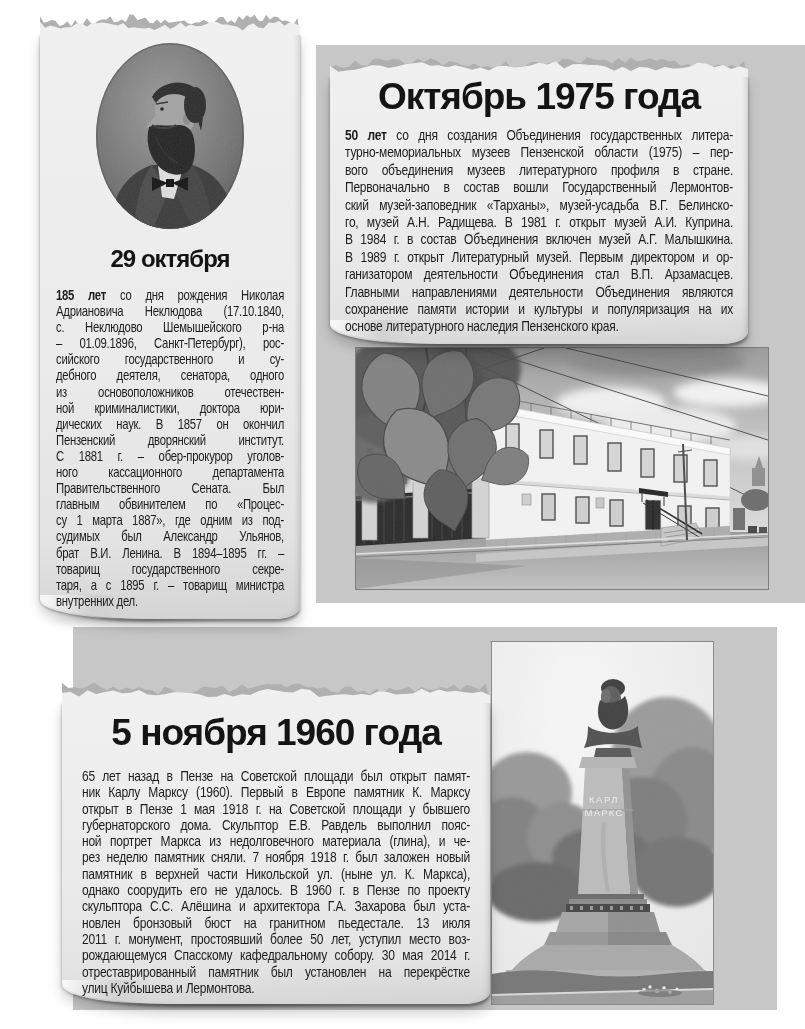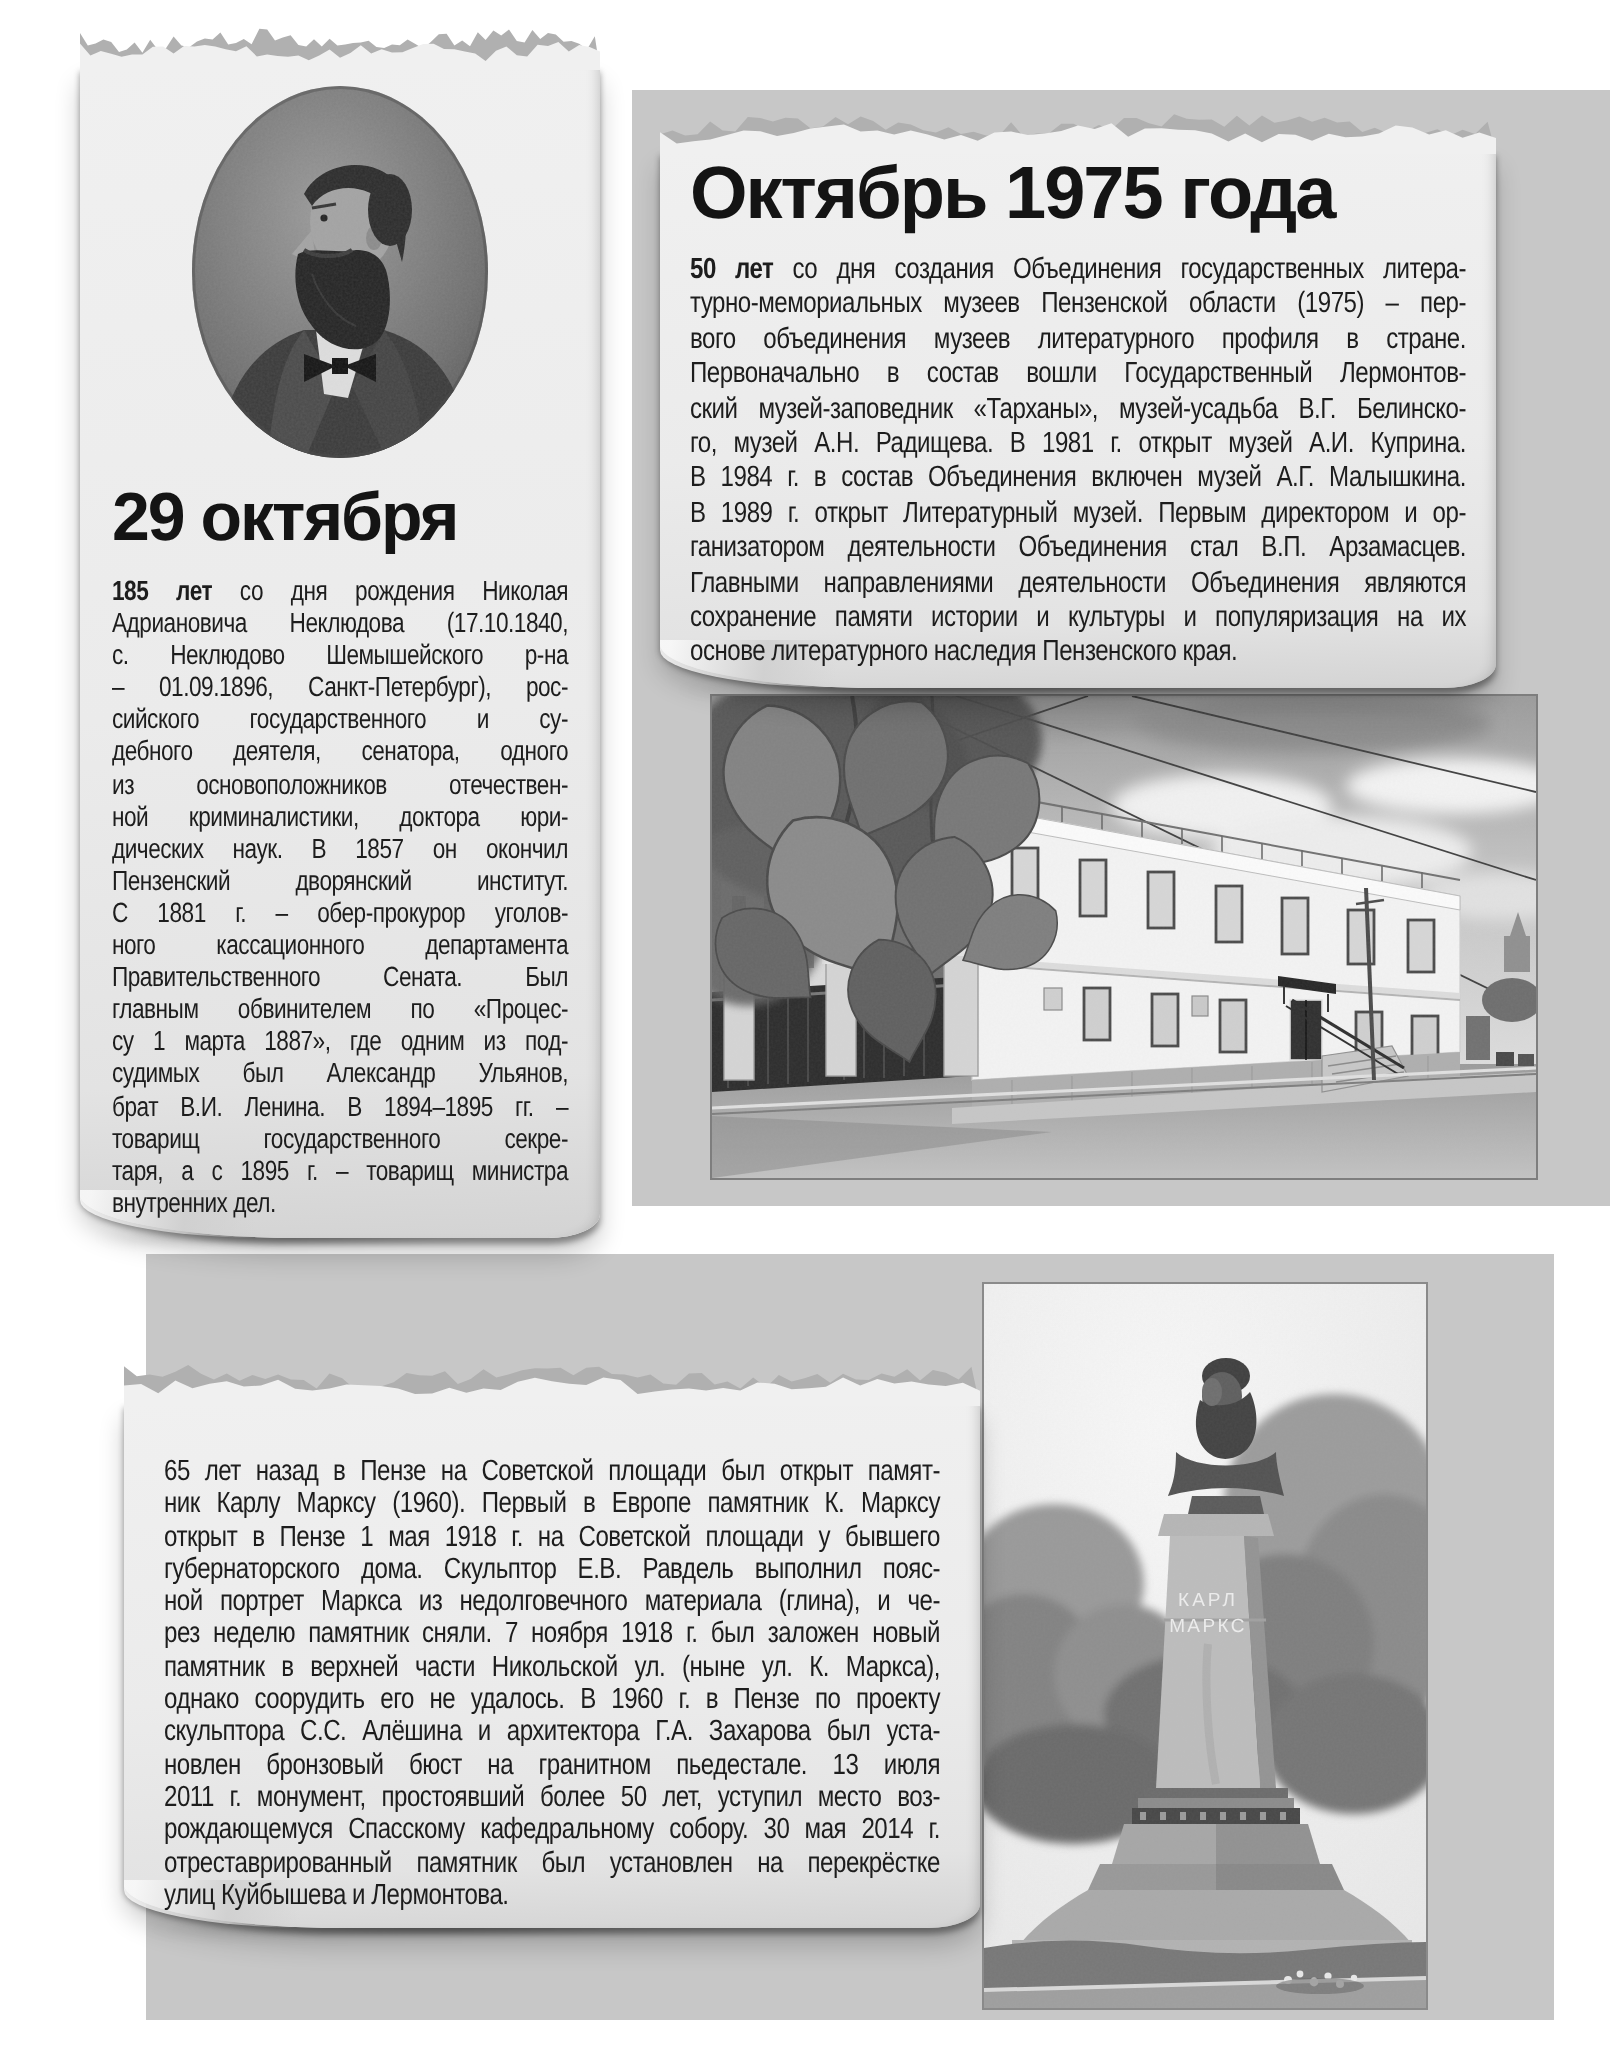--- a/index.html
+++ b/index.html
@@ -41,22 +41,22 @@
   }
   .paper::after { 
     content:""; position:absolute; left:6px; right:10px; bottom:-8px; height:15px; z-index:-1;
     background:radial-gradient(ellipse closest-side at 40% 30%, rgba(0,0,0,.45), rgba(0,0,0,0));
     filter:blur(3px); transform:rotate(-1deg);
   }
   #note-neklyudov .paper { padding:6px 16px 10px; }
   #note-museums   .paper { padding:2px 15px 8px;  }
   #note-marx      .paper { padding:12px 20px 8px; }
 
-  .head { font-weight:700; text-align:left; color:#141414; letter-spacing:-1px; white-space:nowrap; }
-  .head-left { font-size:34px; line-height:36px; margin-top:10px; }
+  .head { font-weight:700; text-align:center; color:#141414; letter-spacing:-1px; white-space:nowrap; }
+  .head-left { font-size:24px; line-height:36px; margin-top:10px; }
   .head-wide { font-size:37px; line-height:40px; }
 
   figure.portrait { margin:2px auto 0; width:152px; height:190px; }
   figure.portrait svg { display:block; width:100%; height:100%; }
 
   .bodytext { color:#1d1d1d; transform-origin:0 0; letter-spacing:-0.3px; }
   .body-narrow { margin-top:10px; width:280px; font-size:13.9px; line-height:16.1px; transform:scaleX(.8143); }
   .body-wide   { width:470px; font-size:14.6px; transform:scaleX(.8255); }
   #note-museums .body-wide { margin-top:10px; line-height:17.4px; }
   #note-marx    .body-wide { margin-top:15px; line-height:16.3px; }
@@ -368,20 +368,21 @@
       <rect width="412" height="241" filter="url(#grainF)" opacity=".14"></rect>
     </svg>
   </figure>
 
   <div class="note" id="note-marx">
     <svg class="torn" viewBox="0 0 200 21" preserveAspectRatio="none">
       <polygon class="torn-back" points="0,21 0,1.1 3,6.1 6,5.2 9,6.4 12,3.9 15,0.5 18,4.9 21,7.7 24,4.8 27,8.4 30,5.5 33,7.5 36,5.2 39,7.8 42,8.0 45,12.2 48,4.7 51,7.1 54,12.8 57,11.4 60,11.3 63,9.1 66,4.5 69,5.6 72,5.9 75,3.6 78,10.0 81,7.5 84,2.6 87,6.8 90,5.1 93,3.1 96,2.1 99,2.3 102,1.9 105,5.6 108,1.9 111,1.4 114,5.0 117,5.3 120,6.8 123,5.2 126,9.7 129,10.4 132,4.7 135,4.5 138,10.3 141,8.8 144,12.3 147,6.8 150,11.7 153,5.5 156,8.8 159,7.1 162,5.0 165,9.4 168,4.9 171,7.8 174,8.0 177,4.7 180,6.4 183,2.6 186,8.3 189,3.0 192,4.4 195,7.8 198,1.4 200,21"></polygon>
       <polygon class="torn-paper" points="0,21 0,10.8 4,10.0 8,14.6 12,8.2 16,12.1 20,9.9 24,8.6 28,11.3 32,10.7 36,7.9 40,12.4 44,13.2 48,12.2 52,10.3 56,10.6 60,11.0 64,12.3 68,15.0 72,14.7 76,11.9 80,14.4 84,12.2 88,13.0 92,8.9 96,6.9 100,8.6 104,9.9 108,10.5 112,6.8 116,8.0 120,15.0 124,13.7 128,12.7 132,12.3 136,13.2 140,12.0 144,13.2 148,9.2 152,9.9 156,12.6 160,12.1 164,11.4 168,6.7 172,10.7 176,7.5 180,9.8 184,8.7 188,10.2 192,11.0 196,9.4 200,13.4 200,21"></polygon>
     </svg>
     <div class="paper">
+      <div class="head head-wide">5 ноября 1960 года</div>
       <div class="bodytext body-wide">
           <div class="tline">65 лет назад в Пензе на Советской площади был открыт памят-</div>
           <div class="tline">ник Карлу Марксу (1960). Первый в Европе памятник К. Марксу</div>
           <div class="tline">открыт в Пензе 1 мая 1918 г. на Советской площади у бывшего</div>
           <div class="tline">губернаторского дома. Скульптор Е.В. Равдель выполнил пояс-</div>
           <div class="tline">ной портрет Маркса из недолговечного материала (глина), и че-</div>
           <div class="tline">рез неделю памятник сняли. 7 ноября 1918 г. был заложен новый</div>
           <div class="tline">памятник в верхней части Никольской ул. (ныне ул. К. Маркса),</div>
           <div class="tline">однако соорудить его не удалось. В 1960 г. в Пензе по проекту</div>
           <div class="tline">скульптора С.С. Алёшина и архитектора Г.А. Захарова был уста-</div>

